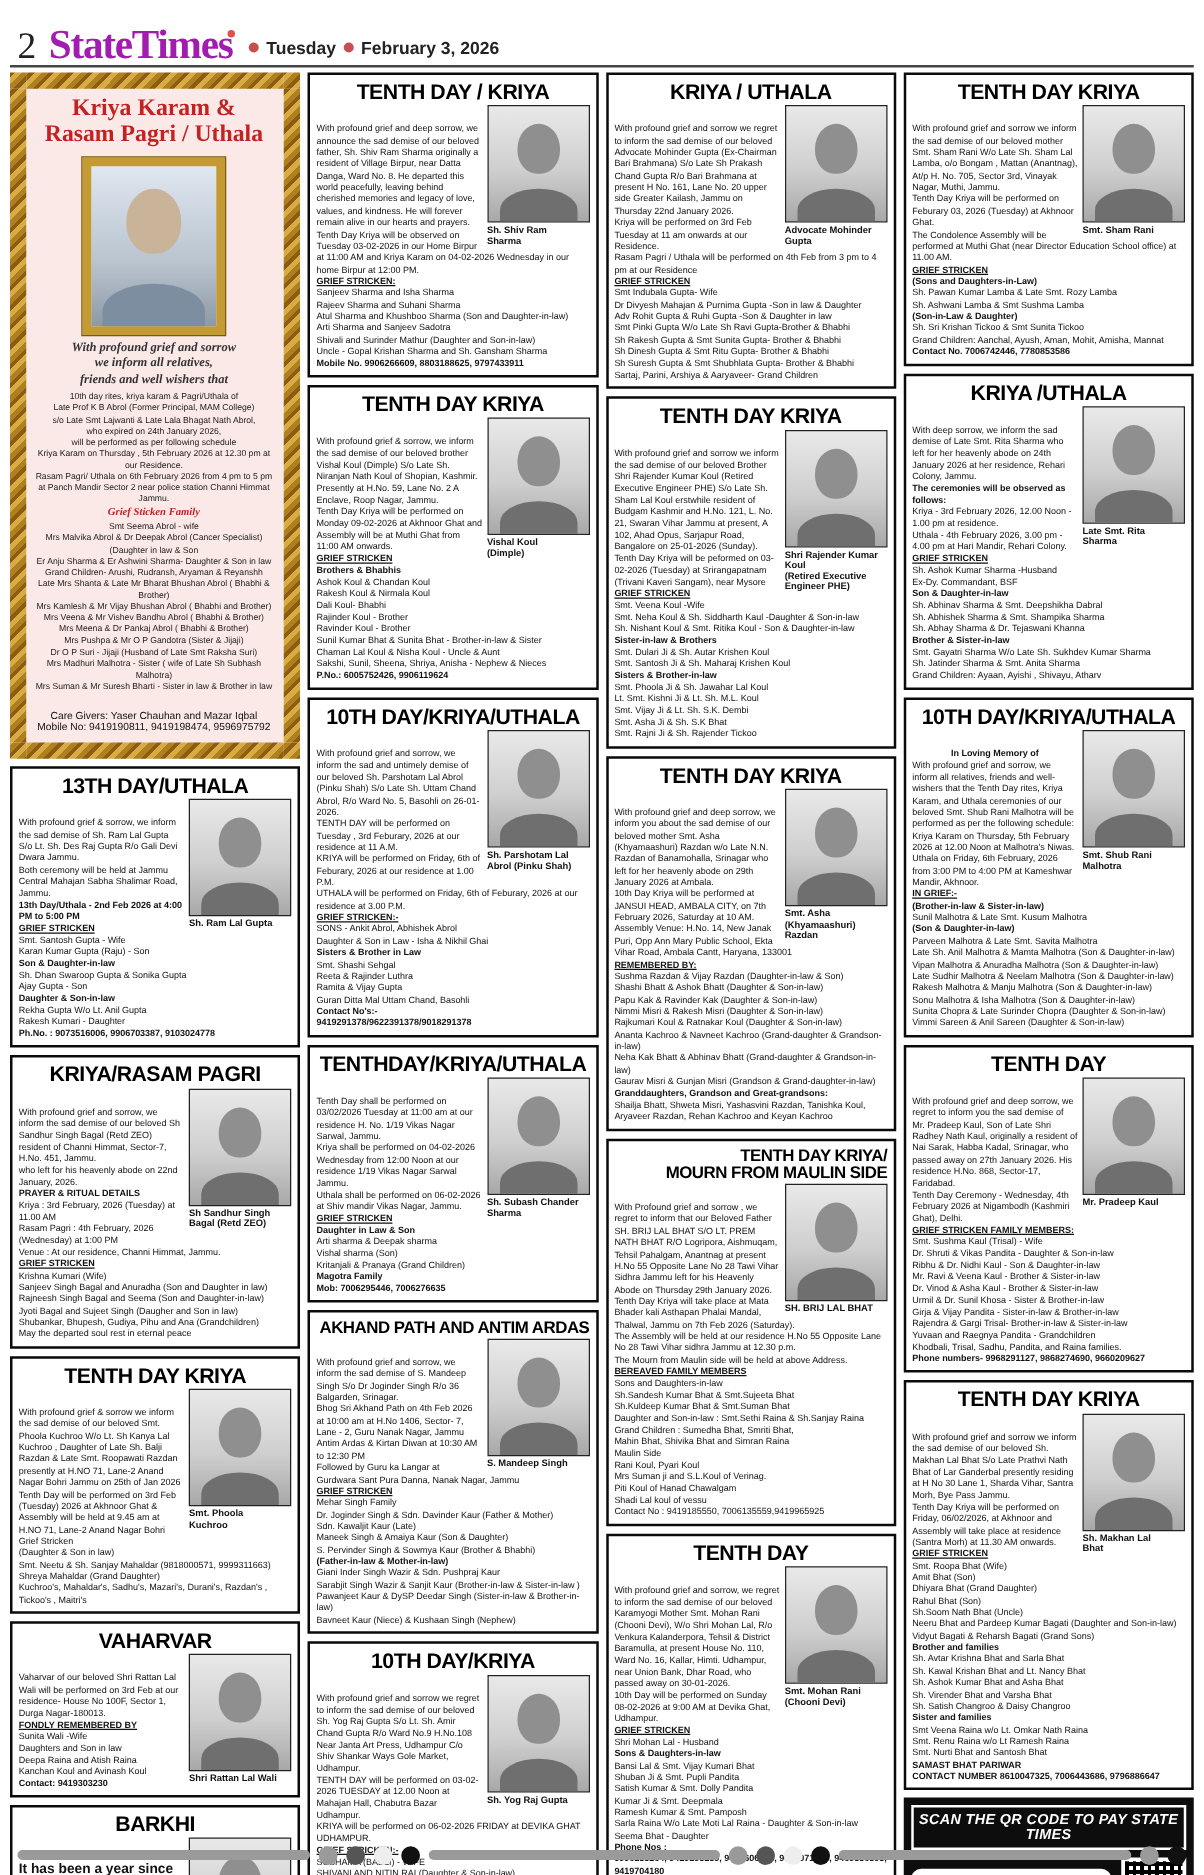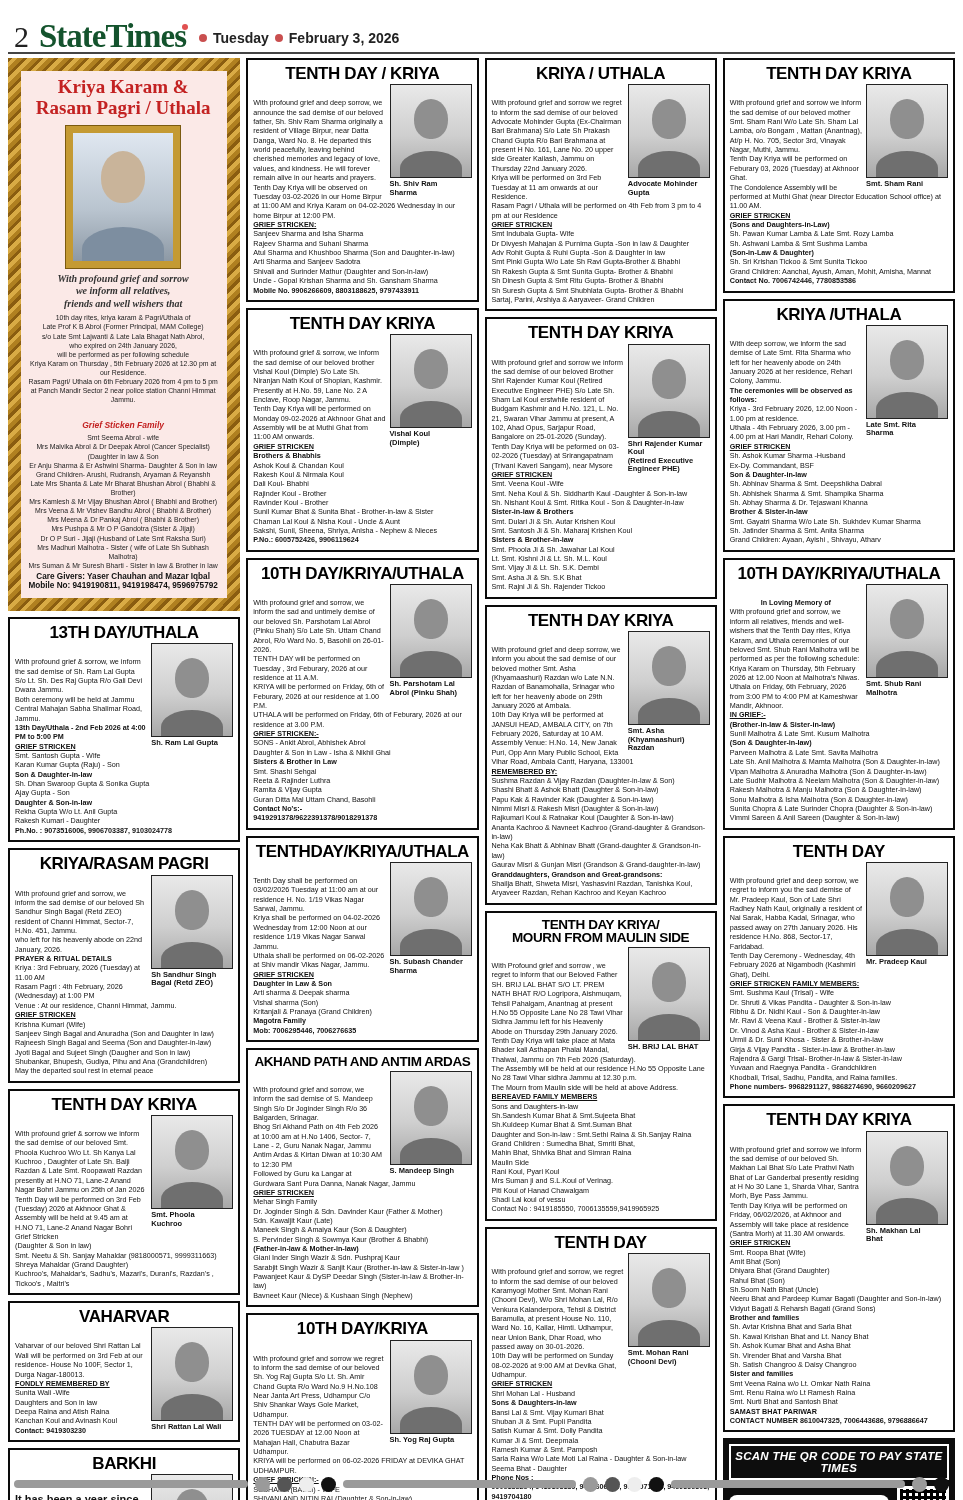--- a/index.html
+++ b/index.html
@@ -1,33 +1,33 @@
 <!DOCTYPE html>
 <html><head>
 <meta charset="utf-8">
 <style>
   html,body{margin:0;padding:0;background:#fff;}
   #page{position:relative;width:963px;height:1500px;background:#fff;overflow:hidden;
         font-family:"Liberation Sans",sans-serif;color:#111;}
   
   #hdr{height:44px;padding:6px 10px 0 14px;display:flex;align-items:flex-end;gap:10px;}
   #pgnum{font-family:"Liberation Serif",serif;font-size:30px;font-weight:400;color:#222;line-height:.9;}
-  #logo{font-family:"Liberation Serif",serif;font-size:33px;font-weight:bold;letter-spacing:-1px;color:#14532d;line-height:.85;}
+  #logo{font-family:"Liberation Serif",serif;font-size:33px;font-weight:bold;letter-spacing:-1px;color:#a21caf;line-height:.85;}
   #logo .reddot{display:inline-block;width:6px;height:6px;background:#e05050;border-radius:50%;vertical-align:top;margin:2px 1px 0 -4px;}
   .datewrap{display:flex;align-items:center;gap:6px;padding-bottom:4px;}
   .bullet{width:8px;height:8px;border-radius:50%;background:#c94f4f;display:inline-block;}
   .dttxt{font-size:14px;font-weight:bold;color:#222;}
   #hdr-rule{border-top:2px solid #444;margin:2px 8px 4px 8px;}
   
   #cols{display:grid;grid-template-columns:repeat(4,1fr);gap:6px;padding:0 8px;align-items:start;}
   .col{display:flex;flex-direction:column;gap:6px;}
   
   .notice{border:2.5px solid #0a0a0a;background:#fff;padding:4px 5px 5px 5px;overflow:hidden;}
   .ttl{font-weight:bold;font-size:17px;letter-spacing:-.4px;text-align:center;line-height:1.02;margin:1px 0 2px 0;color:#000;}
-  .ttl.small{font-size:13.5px;}
+  .ttl.small{font-size:13.5px;text-align:right;}
   .photo-wrap{float:right;width:82px;margin:0 0 2px 4px;text-align:left;}
   .photo{width:80px;height:92px;border:1.5px solid #222;position:relative;overflow:hidden;
          background:linear-gradient(180deg,#e9e9e9 0%,#cfcfcf 55%,#a8a8a8 100%);}
   .photo::before{content:"";position:absolute;left:50%;top:14px;width:34px;height:40px;margin-left:-17px;
          border-radius:50% 50% 46% 46%;background:#8f8f8f;}
   .photo::after{content:"";position:absolute;left:50%;bottom:-8px;width:62px;height:34px;margin-left:-31px;
          border-radius:50% 50% 0 0;background:#6f6f6f;}
   .cap{font-size:7.5px;font-weight:bold;line-height:1.15;margin-top:2px;}
   .bd{font-size:7.2px;line-height:1.3;text-align:left;margin-top:16px;}
   .ln{margin:0;}
@@ -38,22 +38,22 @@
   
   .adbox{border:13px solid #b08020;border-image:repeating-linear-gradient(135deg,#8a5d10 0 3px,#d9ab45 3px 7px,#b08020 7px 11px) 13;
          background:#fbe9e7;padding:6px 6px 8px 4px;text-align:center;}
   .ad-h{font-family:"Liberation Serif",serif;color:#c32222;font-weight:bold;font-size:19px;line-height:1.1;}
   .ad-photo{width:100px;height:128px;margin:7px auto 5px auto;border:7px solid #c49a33;outline:1px solid #7a5a10;
          background:linear-gradient(180deg,#dfe7f0 0%,#b9c4cf 60%,#8d99a5 100%);position:relative;overflow:hidden;}
   .ad-photo::before{content:"";position:absolute;left:50%;top:18px;width:44px;height:52px;margin-left:-22px;border-radius:50% 50% 46% 46%;background:#c9b49a;}
   .ad-photo::after{content:"";position:absolute;left:50%;bottom:-10px;width:82px;height:44px;margin-left:-41px;border-radius:50% 50% 0 0;background:#7d8ea0;}
   .ad-it{font-family:"Liberation Serif",serif;font-style:italic;font-weight:bold;font-size:10px;color:#333;line-height:1.25;}
   .ad-bd{font-size:6.9px;line-height:1.32;color:#222;margin-top:3px;}
-  .ad-red{color:#c32222;font-family:Liberation Sans, sans-serif;font-style:italic;font-weight:bold;font-size:8.5px;margin-top:16px;}
-  .ad-care{font-weight:bold;font-size:8.2px;margin-top:2px;}
+  .ad-red{color:#c32222;font-family:Liberation Serif, serif;font-style:italic;font-weight:bold;font-size:8.5px;margin-top:0;}
+  .ad-care{font-weight:normal;font-size:8.2px;margin-top:14px;}
   
   .qrblk{background:#0d0d0d;padding:6px;color:#fff;}
   .qr-head{border:2px solid #fff;text-align:center;font-weight:bold;font-style:italic;font-size:11.5px;
            padding:4px 2px;letter-spacing:.3px;}
   .qr-row{display:flex;align-items:center;gap:8px;margin-top:6px;}
   .bhim-pill{flex:1;background:#fff;border-radius:8px;display:flex;align-items:center;justify-content:center;gap:14px;height:34px;}
   .bhim-txt{font-family:"Liberation Serif",serif;font-weight:bold;font-style:italic;font-size:17px;color:#123a6d;}
   .pill-div{width:1.5px;height:22px;background:#999;}
   .upi-txt{font-family:"Liberation Serif",serif;font-weight:bold;font-style:italic;font-size:17px;color:#2e7d32;}
   .upi-arrow{color:#e65100;font-size:13px;font-weight:bold;}

